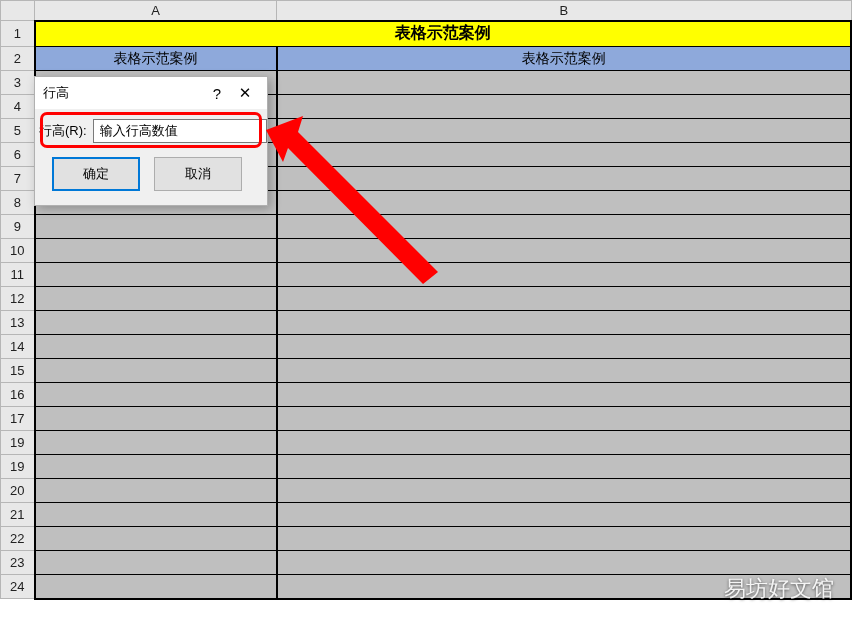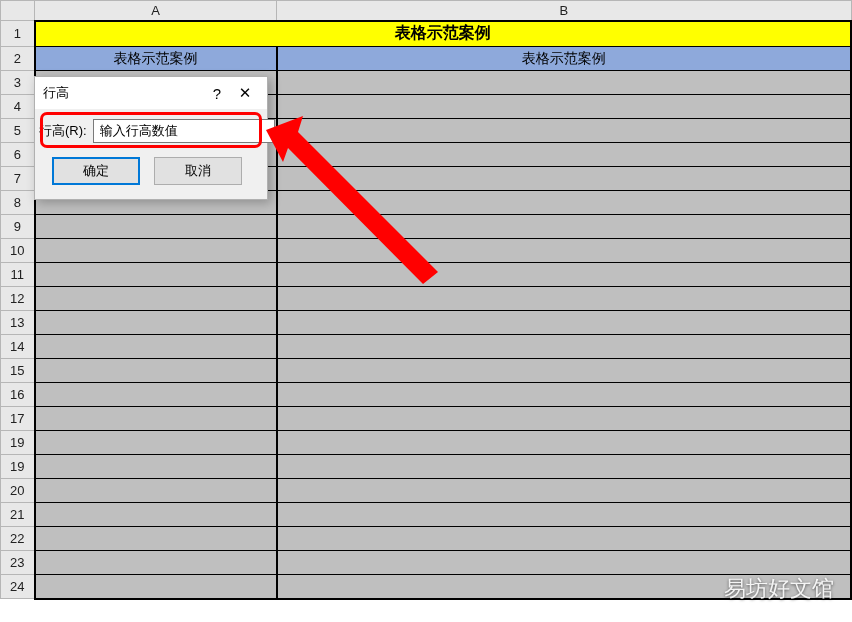--- a/index.html
+++ b/index.html
@@ -108,41 +108,41 @@
     gap: 6px;
     margin-bottom: 14px;
   }
   .inputrow label { font-size: 13px; white-space: nowrap; }
   .inputrow input {
     flex: 1;
     height: 24px;
     border: 1px solid #7a7a7a;
     padding: 0 6px;
     font-size: 13px;
-    font-family: Liberation Mono, monospace;
+    font-family: Liberation Serif, serif;
   }
   .highlight-box {
     position: absolute;
     left: 40px;
     top: 112px;
     width: 222px;
     height: 36px;
     border: 3px solid #ff0000;
     border-radius: 7px;
     pointer-events: none;
     z-index: 20;
   }
   .btnrow {
     display: flex;
     gap: 14px;
     justify-content: center;
   }
   .btnrow button {
     width: 88px;
-    height: 28px;
+    height: 34px;
     background: #e1e1e1;
     border: 1px solid #adadad;
     font-size: 13px;
     font-family: inherit;
     cursor: default;
   }
   .btnrow button.primary {
     border: 2px solid #0078d7;
   }
 

